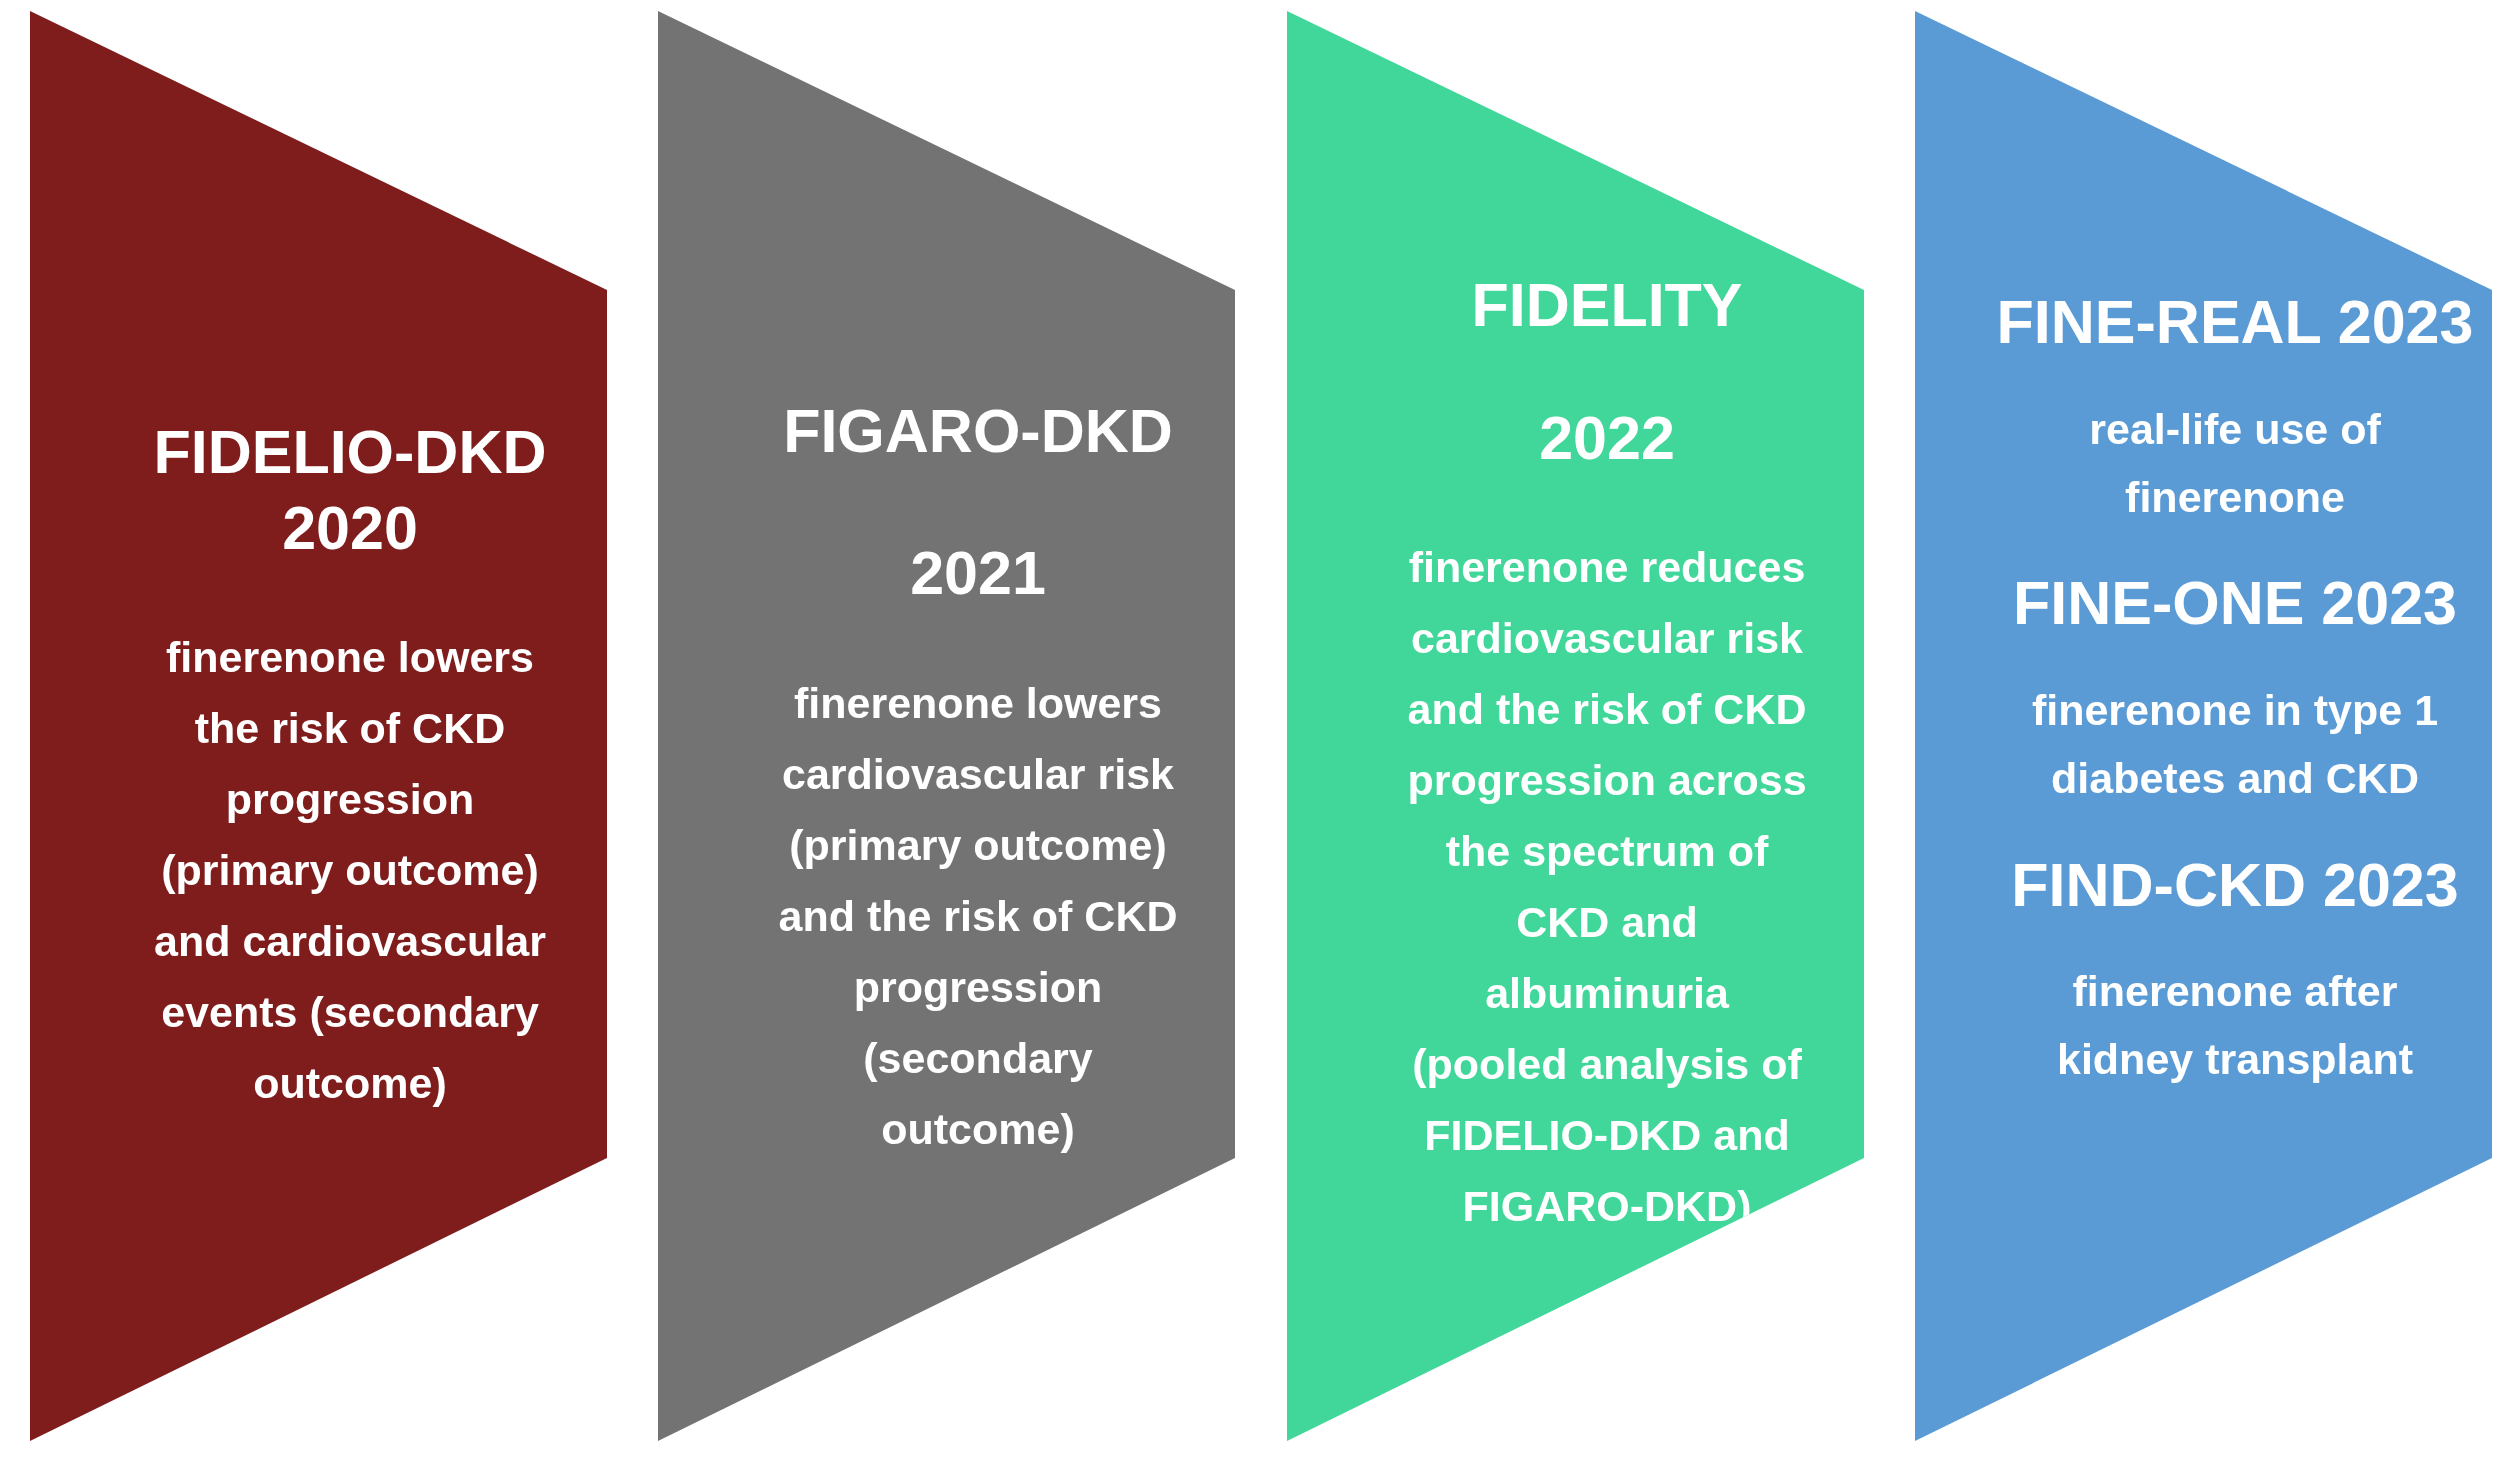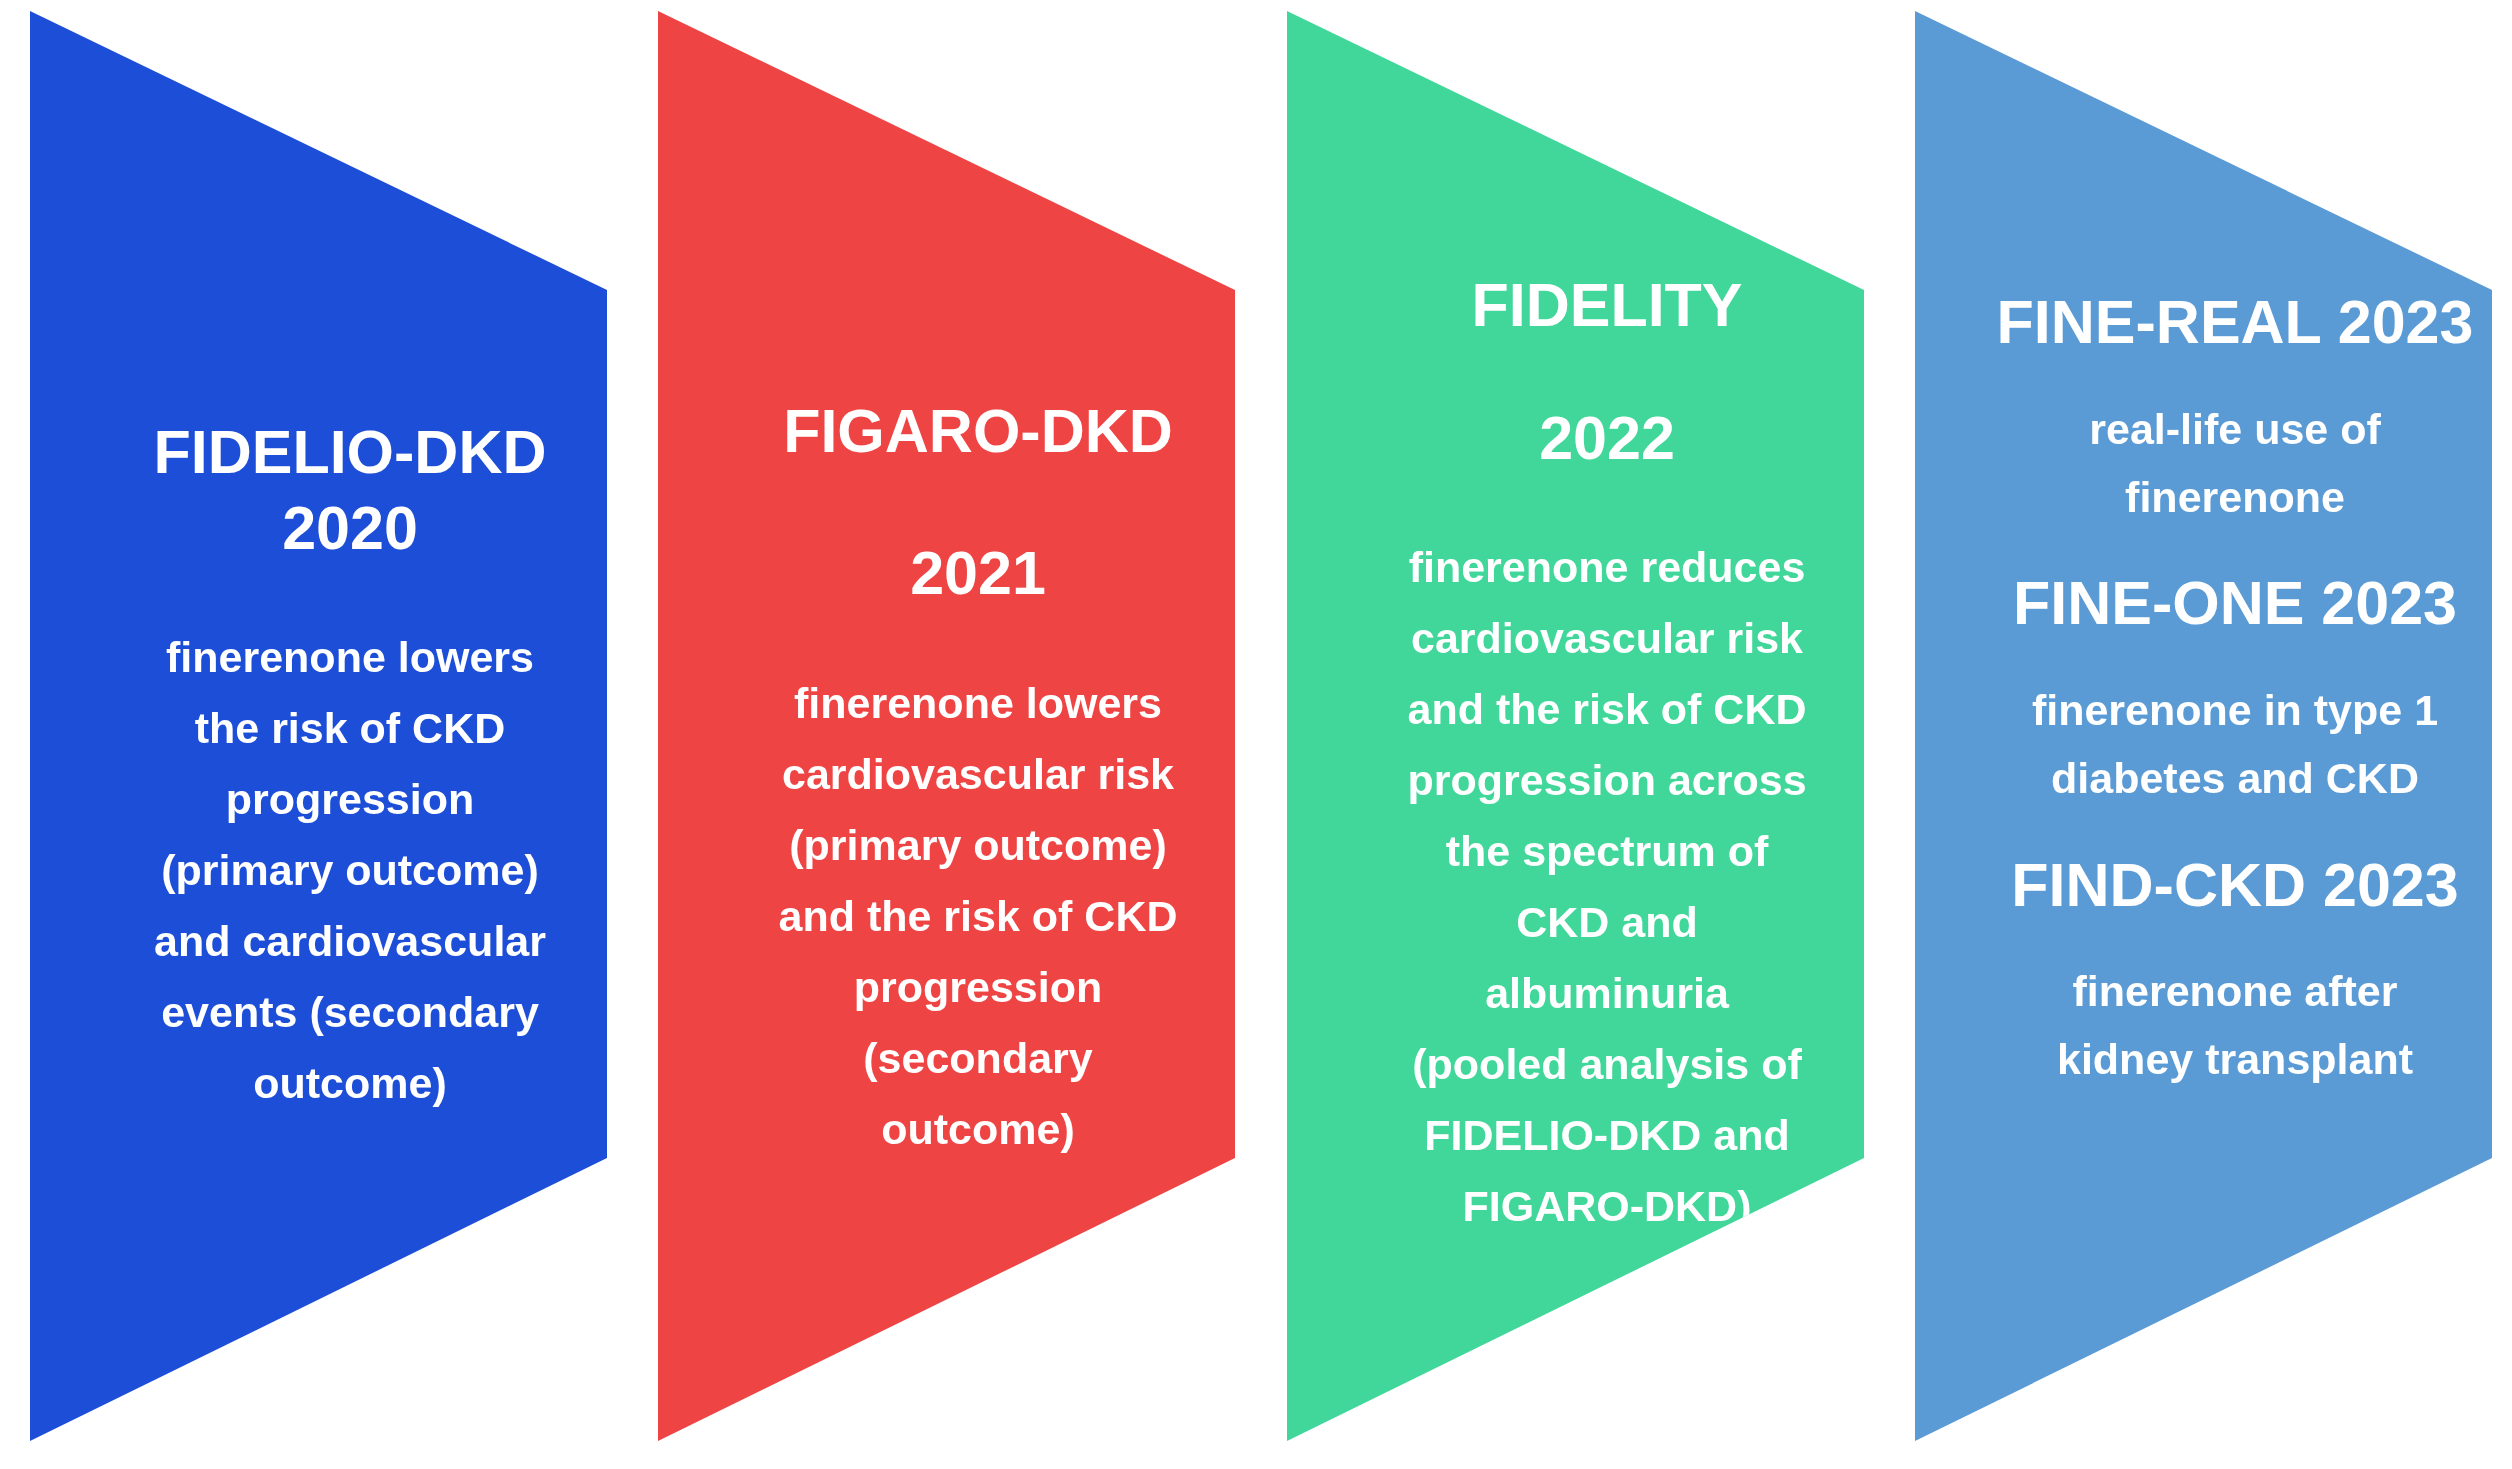--- a/index.html
+++ b/index.html
@@ -54,35 +54,35 @@
   .s3 .title-2{margin-top:30.5px;}
   .s3 .body{margin-top:30px;}
   .s4 .body{line-height:68px;}
   .s4 .txt > *:not(:first-child){margin-top:8.7px;}
 </style>
 </head>
 <body>
 
 <div class="canvas">
 
-  <section class="shape s1" style="background: #1d4ed8;">
+  <section class="shape s1" style="background: #7f1d1d;">
     <div class="txt">
       <h2 class="title">FIDELIO-DKD
 2020</h2>
       <p class="body">finerenone lowers
 the risk of CKD
 progression
 (primary outcome)
 and cardiovascular
 events (secondary
 outcome)</p>
     </div>
   </section>
 
-  <section class="shape s2" style="background: #ef4444;">
+  <section class="shape s2" style="background: #737373;">
     <div class="txt">
       <h2 class="title title-1">FIGARO-DKD</h2>
       <h2 class="title title-2">2021</h2>
       <p class="body">finerenone lowers
 cardiovascular risk
 (primary outcome)
 and the risk of CKD
 progression
 (secondary
 outcome)</p>

